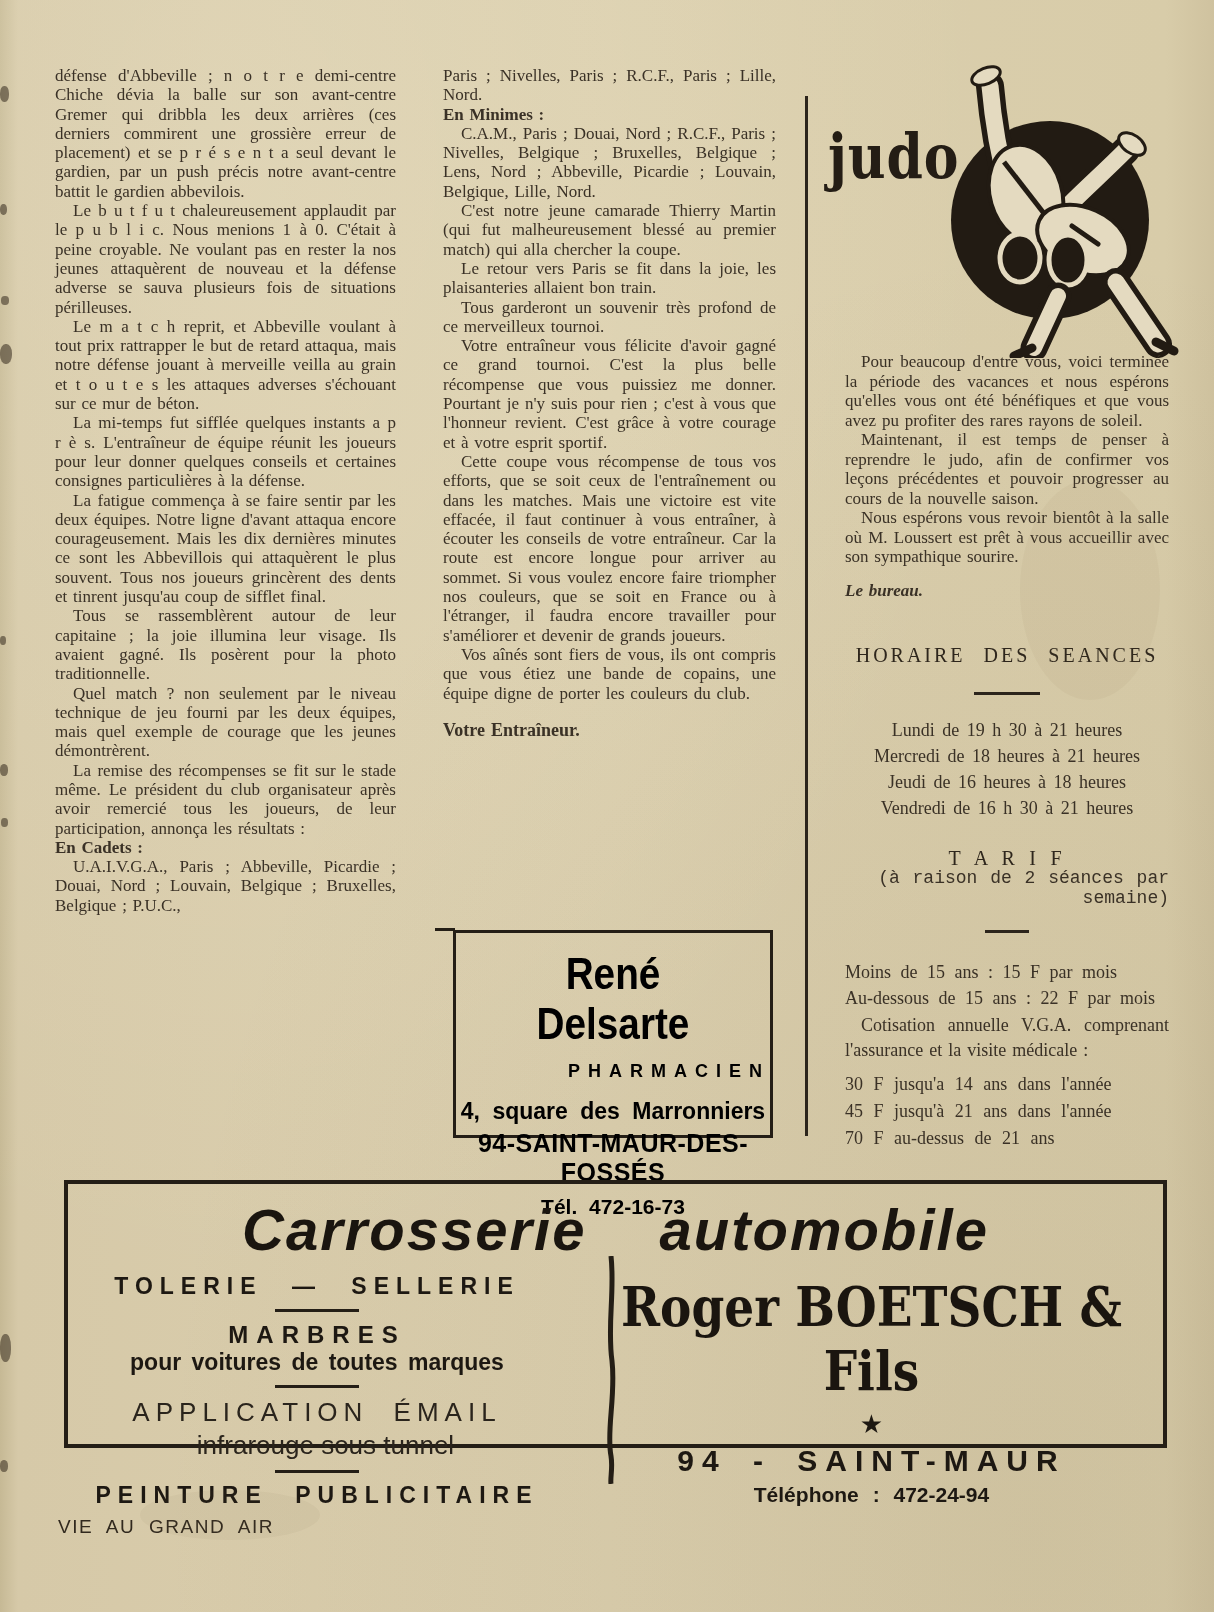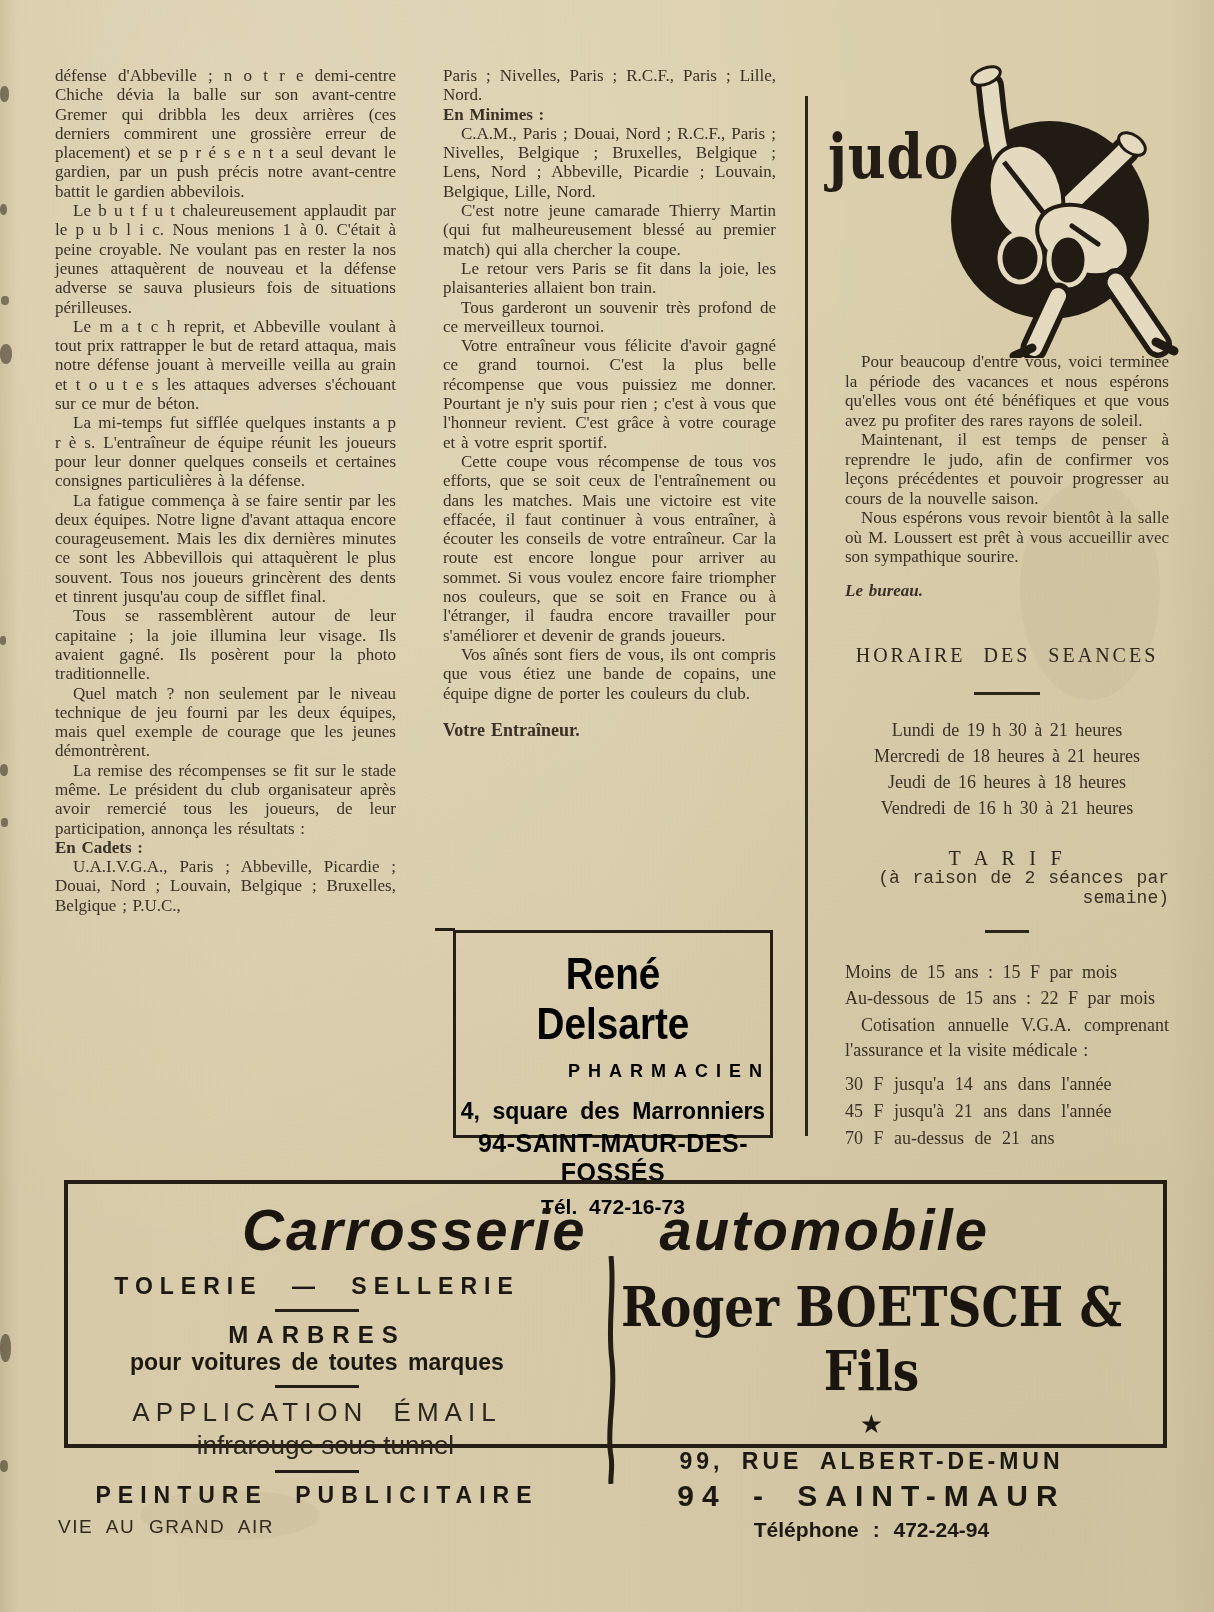--- a/index.html
+++ b/index.html
@@ -196,21 +196,20 @@
       <div class="svc-c">pour voitures de toutes marques</div>
       <div class="rule-s"></div>
       <div class="svc-d">APPLICATION ÉMAIL</div>
       <div class="svc-e">infrarouge sous tunnel</div>
       <div class="rule-s"></div>
       <div class="svc-f">PEINTURE PUBLICITAIRE</div>
     </div>
     <div id="car-right">
       <div id="car-company">Roger BOETSCH &amp; Fils</div>
       <div id="car-star">★</div>
-      <div id="car-addr1">99, RUE ALBERT-DE-MUN</div>
       <div id="car-addr2">94 - SAINT-MAUR</div>
       <div id="car-phone">Téléphone :  472-24-94</div>
     </div>
   </div>
 </div>
 
 <span class="abs" id="car-divider">
   <svg width="14" height="228" viewBox="0 0 14 228" xmlns="http://www.w3.org/2000/svg">
     <path d="M7,0 C11,35 3,70 8,105 C12,140 2,175 7,200 C9,212 6,222 7,228" stroke="#241e16" stroke-width="5" fill="none"></path>
   </svg>

